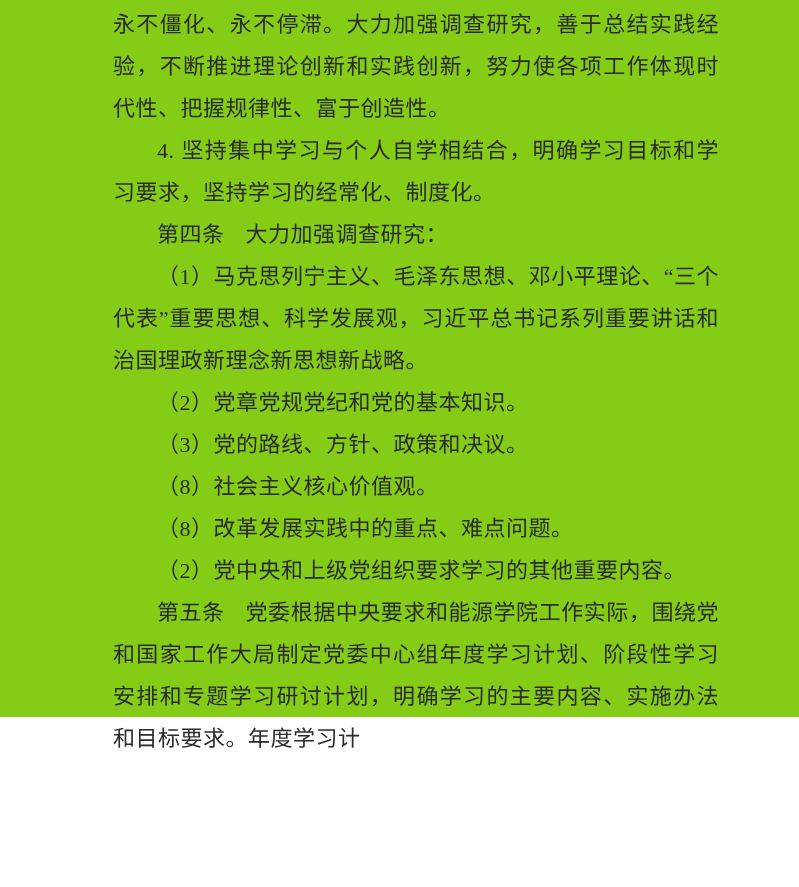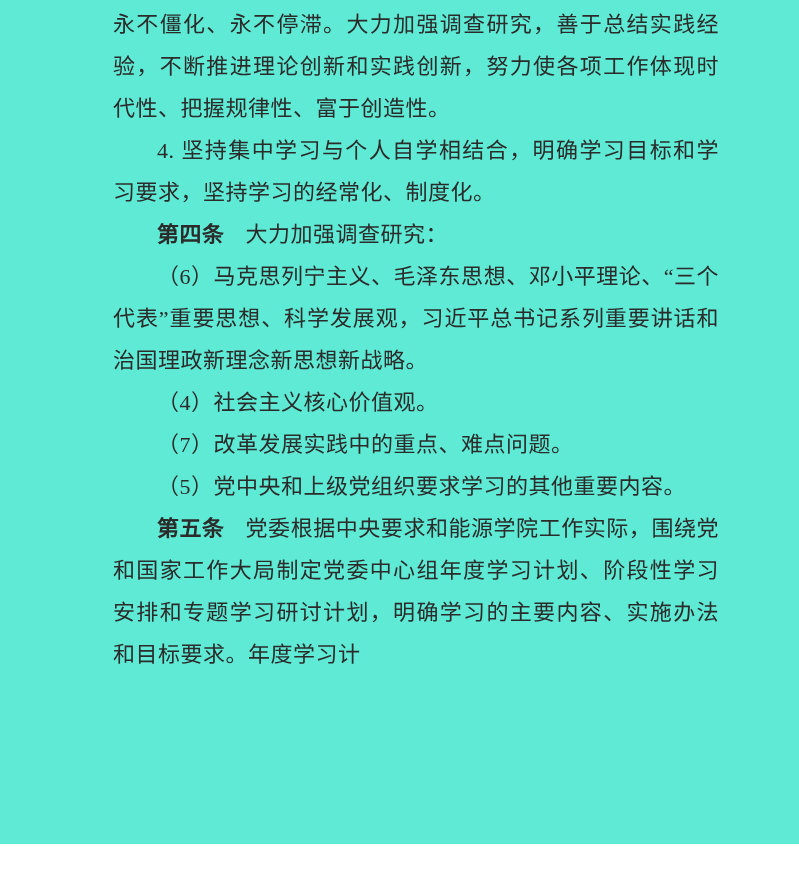--- a/index.html
+++ b/index.html
@@ -8,61 +8,63 @@
     background: #ffffff;
   }
   body {
     width: 799px;
     height: 887px;
     overflow: hidden;
   }
   .page {
     box-sizing: border-box;
     width: 799px;
-    height: 844px;
+    height: 717px;
     padding: 4px 80px 0 113px;
-    background: #5eead4;
+    background: #84cc16;
     font-family: "Liberation Serif", "DejaVu Serif", serif;
     font-size: 22px;
     line-height: 42px;
     letter-spacing: 0.5px;
     color: #2b2b2b;
     text-align: justify;
   }
   .para {
     margin: 0;
     padding: 0;
   }
   .para.indent {
     text-indent: 2em;
   }
   .term {
-    font-weight: bold;
+    font-weight: normal;
     margin-right: 0.95em;
   }
 </style>
 </head>
 <body>
 
 <div class="page">
 
   <p class="para">永不僵化、永不停滞。大力加强调查研究，善于总结实践经验，不断推进理论创新和实践创新，努力使各项工作体现时代性、把握规律性、富于创造性。</p>
 
   <p class="para indent">4. 坚持集中学习与个人自学相结合，明确学习目标和学习要求，坚持学习的经常化、制度化。</p>
 
   <p class="para indent"><span class="term">第四条</span><span>大力加强调查研究：</span></p>
 
-  <p class="para indent">（6）马克思列宁主义、毛泽东思想、邓小平理论、“三个代表”重要思想、科学发展观，习近平总书记系列重要讲话和治国理政新理念新思想新战略。</p>
+  <p class="para indent">（1）马克思列宁主义、毛泽东思想、邓小平理论、“三个代表”重要思想、科学发展观，习近平总书记系列重要讲话和治国理政新理念新思想新战略。</p>
+
+  <p class="para indent">（2）党章党规党纪和党的基本知识。</p>
+
+  <p class="para indent">（3）党的路线、方针、政策和决议。</p>
+
+
+  <p class="para indent">（8）社会主义核心价值观。</p>
 
 
 
+  <p class="para indent">（8）改革发展实践中的重点、难点问题。</p>
 
-  <p class="para indent">（4）社会主义核心价值观。</p>
-
-
-
-  <p class="para indent">（7）改革发展实践中的重点、难点问题。</p>
-
-  <p class="para indent">（5）党中央和上级党组织要求学习的其他重要内容。</p>
+  <p class="para indent">（2）党中央和上级党组织要求学习的其他重要内容。</p>
 
   <p class="para indent"><span class="term">第五条</span><span>党委根据中央要求和能源学院工作实际，围绕党和国家工作大局制定党委中心组年度学习计划、阶段性学习安排和专题学习研讨计划，明确学习的主要内容、实施办法和目标要求。年度学习计</span></p>
 
 </div>
 
 </body></html>

